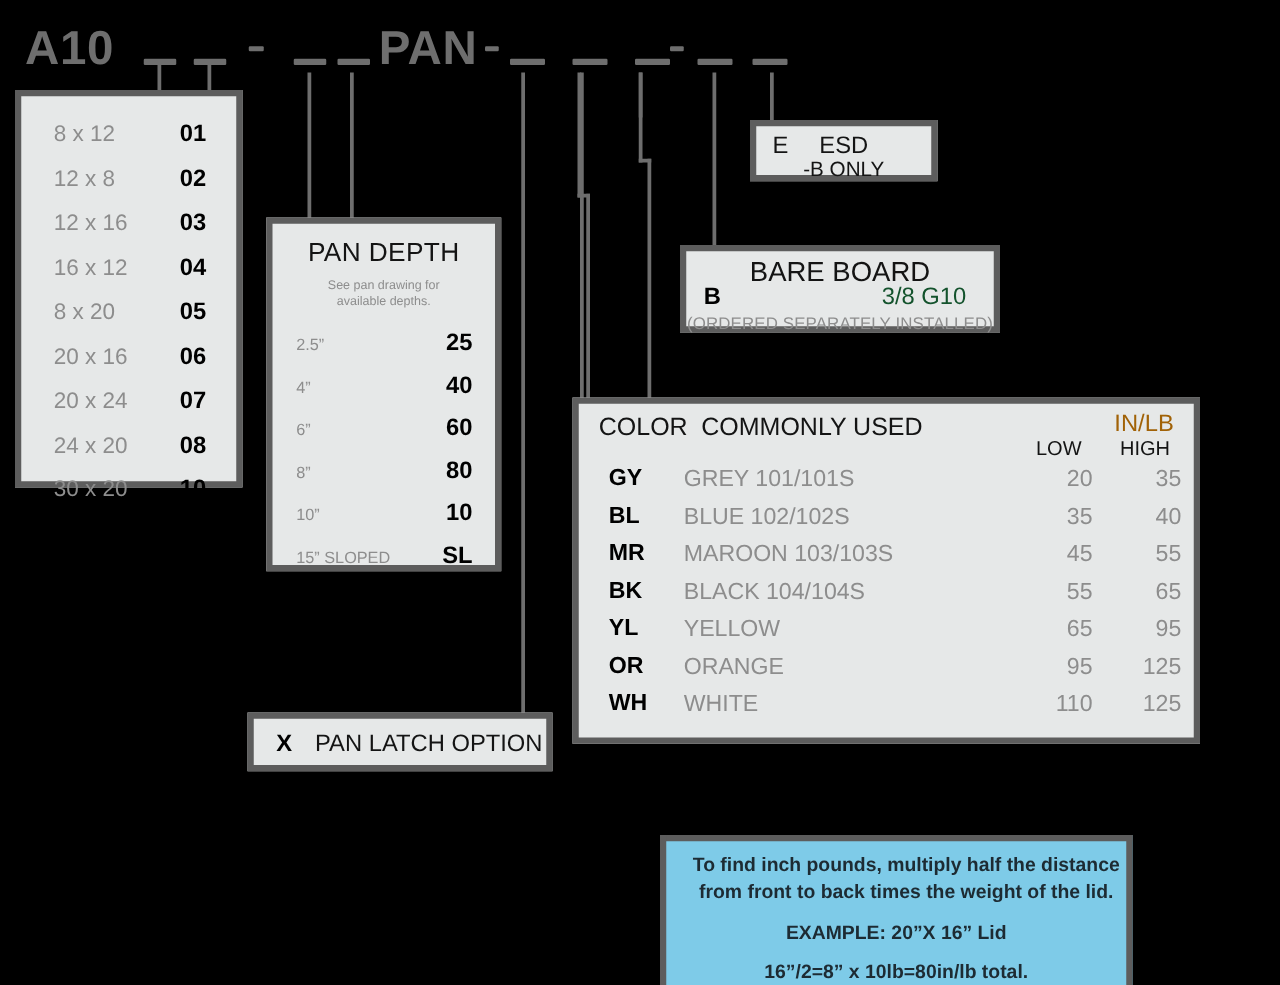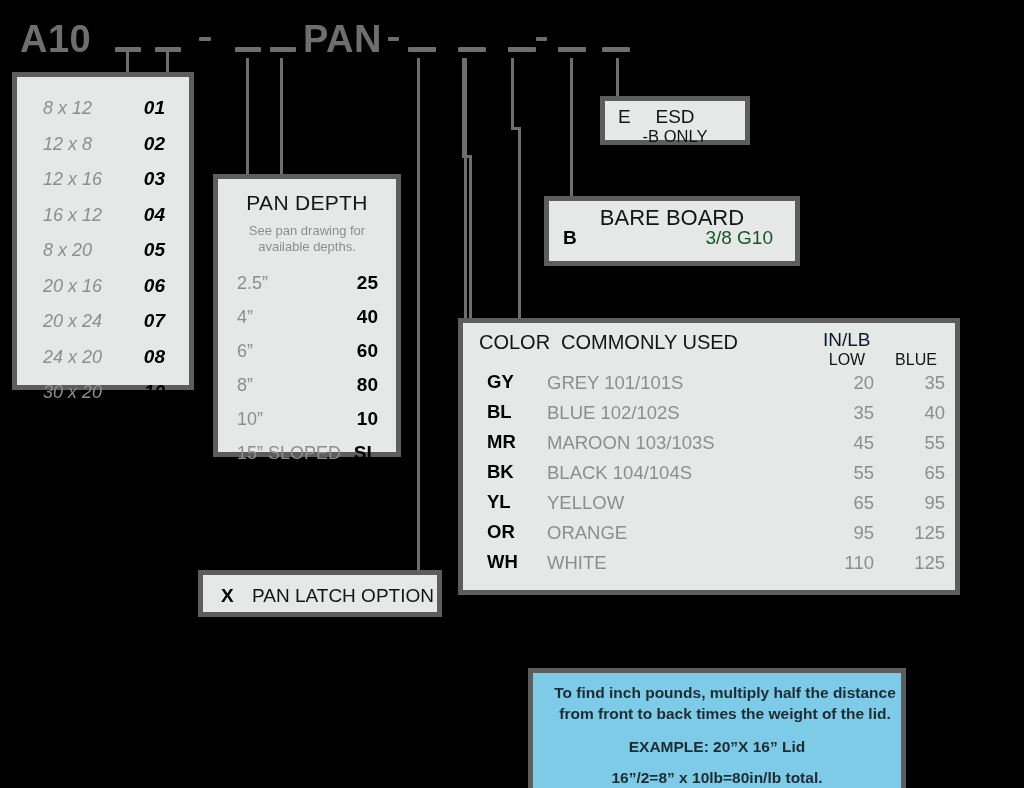--- a/index.html
+++ b/index.html
@@ -50,45 +50,45 @@
 
   .box-title {
     text-align: center;
     color: #141414;
     font-size: 21px;
     letter-spacing: 0.3px;
   }
   .box-sub {
     text-align: center;
     color: #8d8d8d;
-    font-size: 13px;
+    font-size: 10px;
     line-height: 1.25;
   }
 
   
   .spec-row {
     display: flex;
     align-items: baseline;
     justify-content: space-between;
   }
   .spec-label { color: #8d8d8d; font-size: 18px; white-space: nowrap; }
   .spec-code  { color: #000000; font-size: 19px; font-weight: bold; }
 
   
   #dims-box { left: 12px; top: 72px; width: 182px; height: 318px; }
-  #dims-box .rows { padding: 20px 24px 0 26px; font-style: italic; }
+  #dims-box .rows { padding: 20px 24px 0 26px; }
   #dims-box .spec-row { margin-bottom: 13.5px; }
 
   
   #depth-box { left: 213px; top: 174px; width: 188px; height: 283px; }
   #depth-box .box-title { margin-top: 12px; }
   #depth-box .box-sub { margin-top: 8px; }
   #depth-box .rows { padding: 16px 18px 0 19px; }
   #depth-box .spec-row { margin-bottom: 12px; }
-  #depth-box .spec-label { font-size: 18px; }
+  #depth-box .spec-label { font-size: 13px; }
 
   
   #esd-box { left: 600px; top: 96px; width: 150px; height: 49px; }
   #esd-box .esd-line1 {
     position: absolute; left: 0; right: 0; top: 5px;
     color: #141414; font-size: 19px;
   }
   #esd-box .esd-e { position: absolute; left: 13px; top: 0; }
   #esd-box .esd-t { position: absolute; left: 0; right: 0; text-align: center; }
   #esd-box .esd-only {
@@ -121,22 +121,22 @@
   .ct-head { position: relative; height: 48px; }
   .ct-h-color {
     position: absolute; left: 16px; top: 8px;
     color: #141414; font-size: 20px;
   }
   .ct-h-common {
     position: absolute; left: 98px; top: 8px;
     color: #141414; font-size: 20px;
   }
   .ct-h-inlb {
-    position: absolute; left: 360px; width: 128px; top: 6px;
-    text-align: left; color: #0f172a; font-size: 19px;
+    position: absolute; left: 348px; width: 128px; top: 6px;
+    text-align: right; color: #a16207; font-size: 19px;
   }
   .ct-h-low {
     position: absolute; left: 355px; width: 58px; top: 28px;
     text-align: center; color: #141414; font-size: 16px;
   }
   .ct-h-high {
     position: absolute; left: 422px; width: 62px; top: 28px;
     text-align: center; color: #141414; font-size: 16px;
   }
   .ct-row { position: relative; height: 30px; }
@@ -314,31 +314,32 @@
       </div>
       <div class="esd-only">-B  ONLY</div>
     </div>
   </div>
 
   <div class="box" id="bb-box">
     <div class="box-inner">
       <div class="bb-title">BARE BOARD</div>
       <div class="bb-b">B</div>
       <div class="bb-spec">3/8  G10</div>
+      <div class="bb-note">(ORDERED SEPARATELY  INSTALLED)</div>
     </div>
   </div>
 
   <div class="box" id="color-box">
     <div class="box-inner">
       <div class="ct-head">
         <div class="ct-h-color">COLOR</div>
         <div class="ct-h-common">COMMONLY USED</div>
         <div class="ct-h-inlb">IN/LB</div>
         <div class="ct-h-low">LOW</div>
-        <div class="ct-h-high">BLUE</div>
+        <div class="ct-h-high">HIGH</div>
       </div>
       <div id="ct-rows">
           <div class="ct-row">
             <div class="ct-abbr">GY</div>
             <div class="ct-name">GREY  101/101S</div>
             <div class="ct-low">20</div>
             <div class="ct-high">35</div>
           </div>
           <div class="ct-row">
             <div class="ct-abbr">BL</div>

